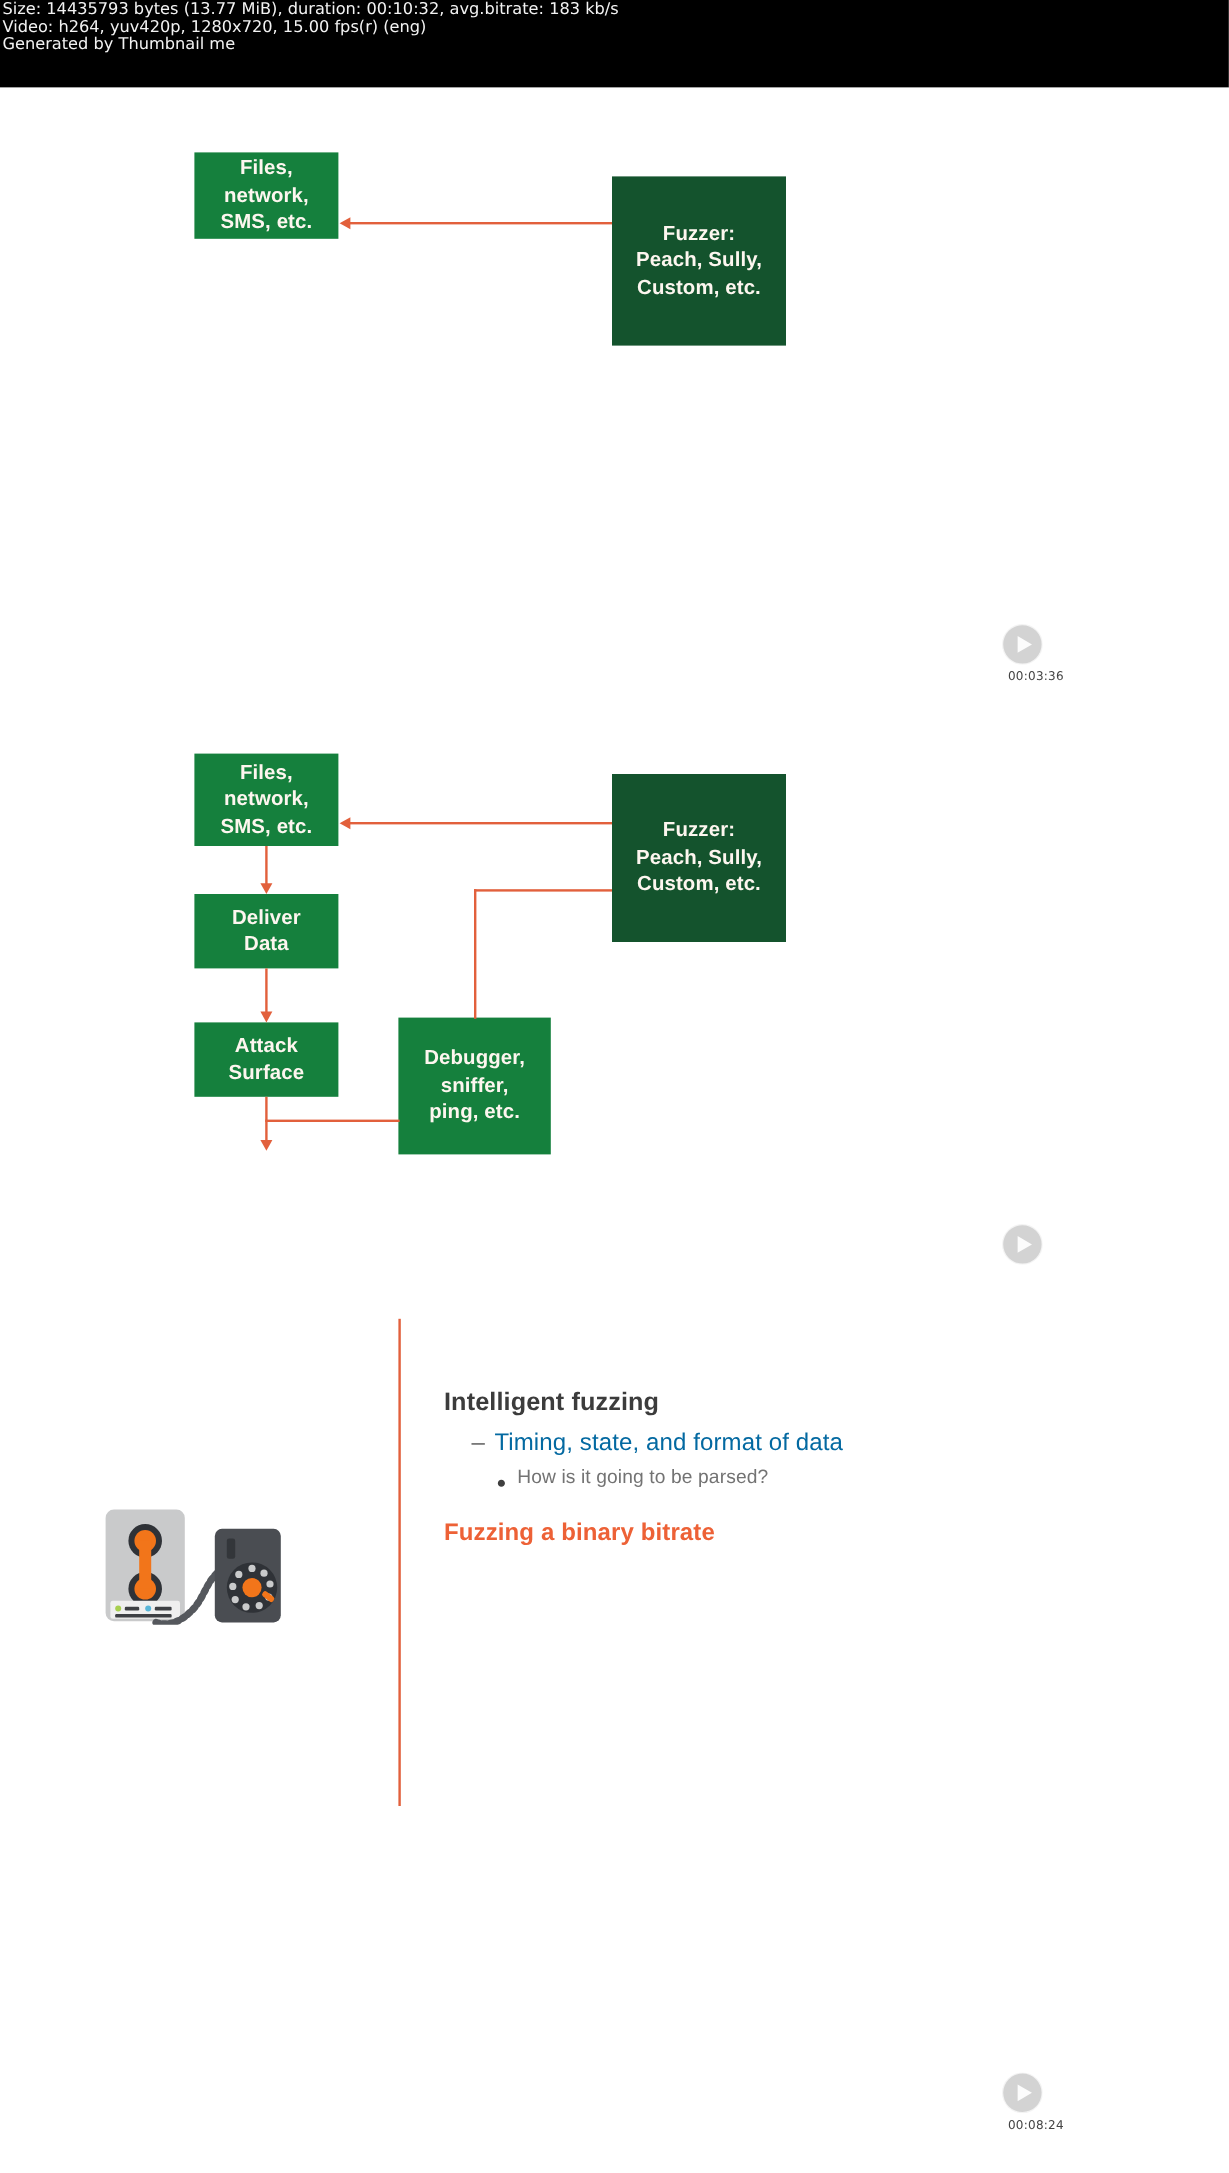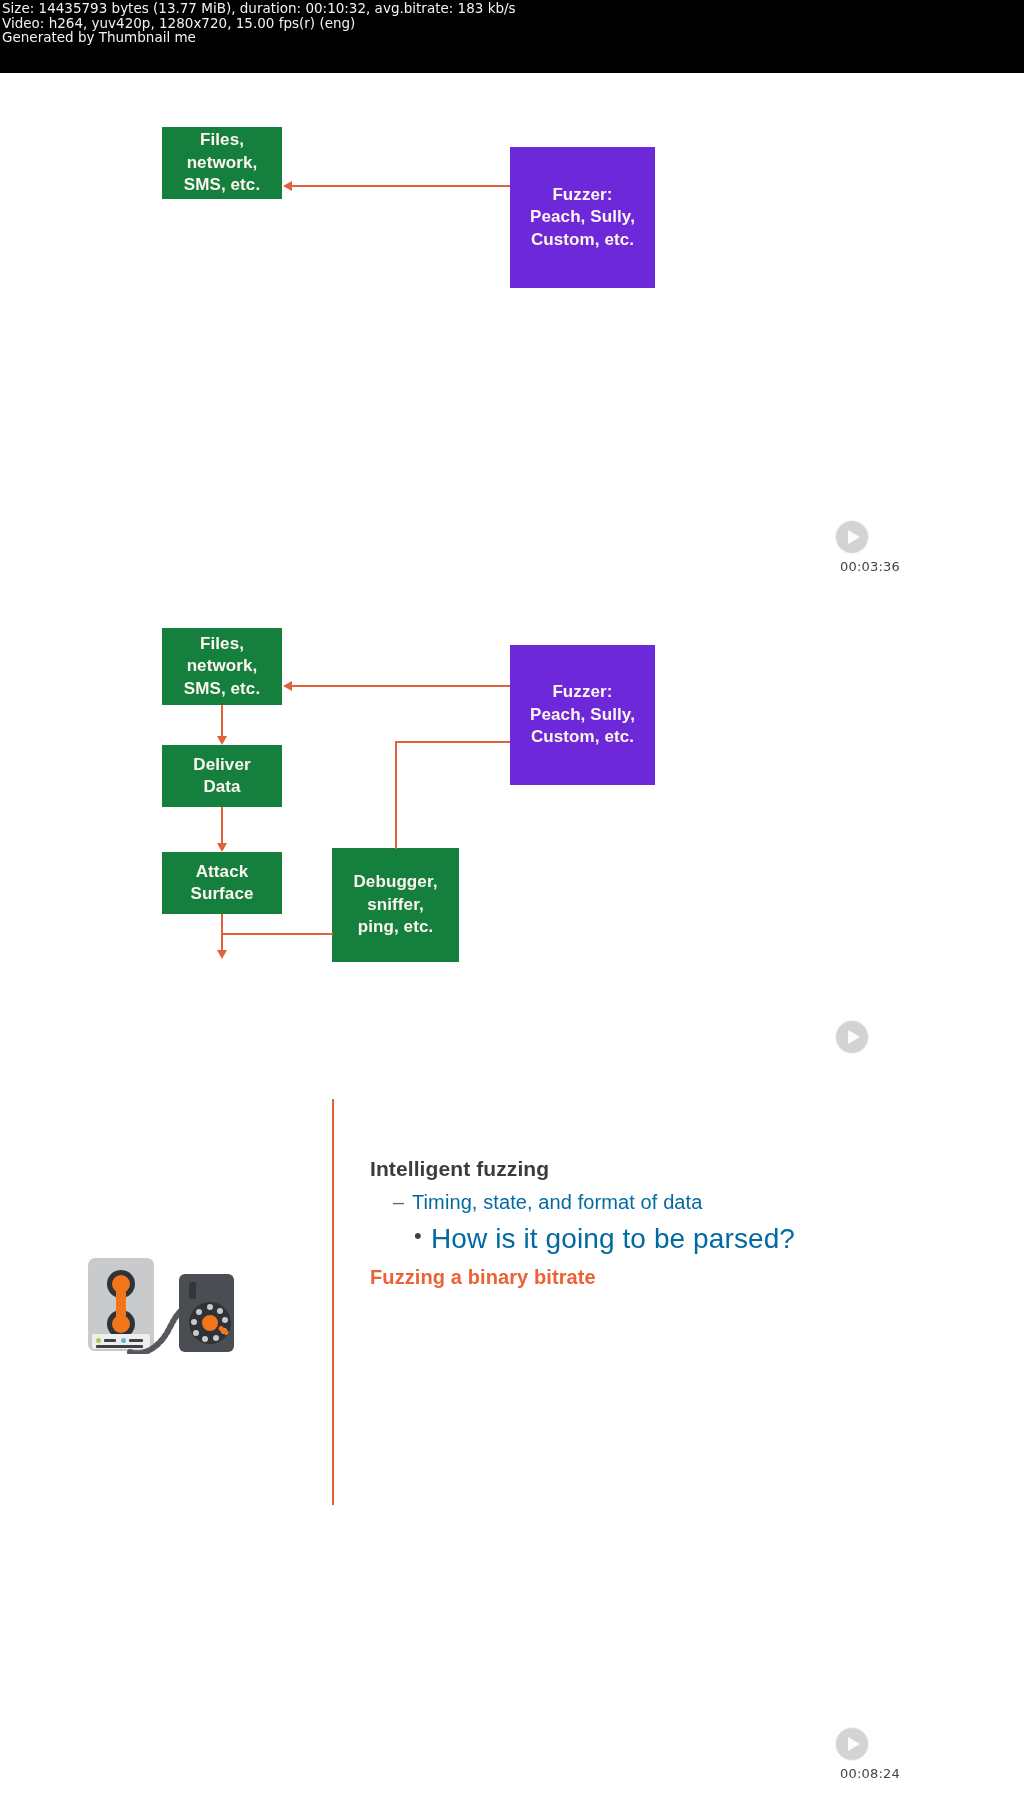--- a/index.html
+++ b/index.html
@@ -35,21 +35,21 @@
     display:flex;align-items:center;justify-content:center;
     text-align:center;
     color:#fdf6ef;
     font-weight:bold;
     font-size:17px;line-height:22.5px;
     letter-spacing:.1px;
     box-sizing:border-box;
     padding:2px 6px;
   }
   .dbox.orange{background:#15803d;}
-  .dbox.green{background:#6d28d9;}
+  .dbox.green{background:#14532d;}
 
   
   .conn{position:absolute;background:#e2603c;}
   .conn.h{height:2px;}
   .conn.v{width:2px;}
   .arrow-left{
     position:absolute;width:0;height:0;
     border-top:5px solid transparent;
     border-bottom:5px solid transparent;
     border-right:9px solid #e2603c;
@@ -72,39 +72,39 @@
   .play-badge .tri{
     width:0;height:0;
     border-top:7px solid transparent;
     border-bottom:7px solid transparent;
     border-left:12px solid rgba(255,255,255,.92);
     margin-left:3px;
   }
   .ts{
     position:absolute;
     font-family:"DejaVu Sans", sans-serif;
-    font-size:13px;color:#444;
+    font-size:10px;color:#444;
     letter-spacing:.2px;
     white-space:nowrap;
     text-align:center;
   }
 
   
   .vrule{position:absolute;width:2px;background:#e2603c;}
   .s3-title{
     position:absolute;
     font-size:21px;font-weight:bold;color:#3c3c3c;
     letter-spacing:.1px;white-space:nowrap;
   }
   .s3-l2{
     position:absolute;font-size:20px;color:#0369a1;
     letter-spacing:.1px;white-space:nowrap;
   }
   .s3-l3{
-    position:absolute;font-size:28px;color:#0369a1;
+    position:absolute;font-size:16px;color:#737373;
     letter-spacing:.1px;white-space:nowrap;
   }
   .s3-accent{
     position:absolute;font-size:20px;font-weight:bold;color:#ed6136;
     letter-spacing:.1px;white-space:nowrap;
   }
   .dash-mark{position:absolute;font-size:20px;color:#6a6a6a;}
   .dot-mark{position:absolute;font-size:22px;color:#3f3f3f;line-height:1;}
 
   

